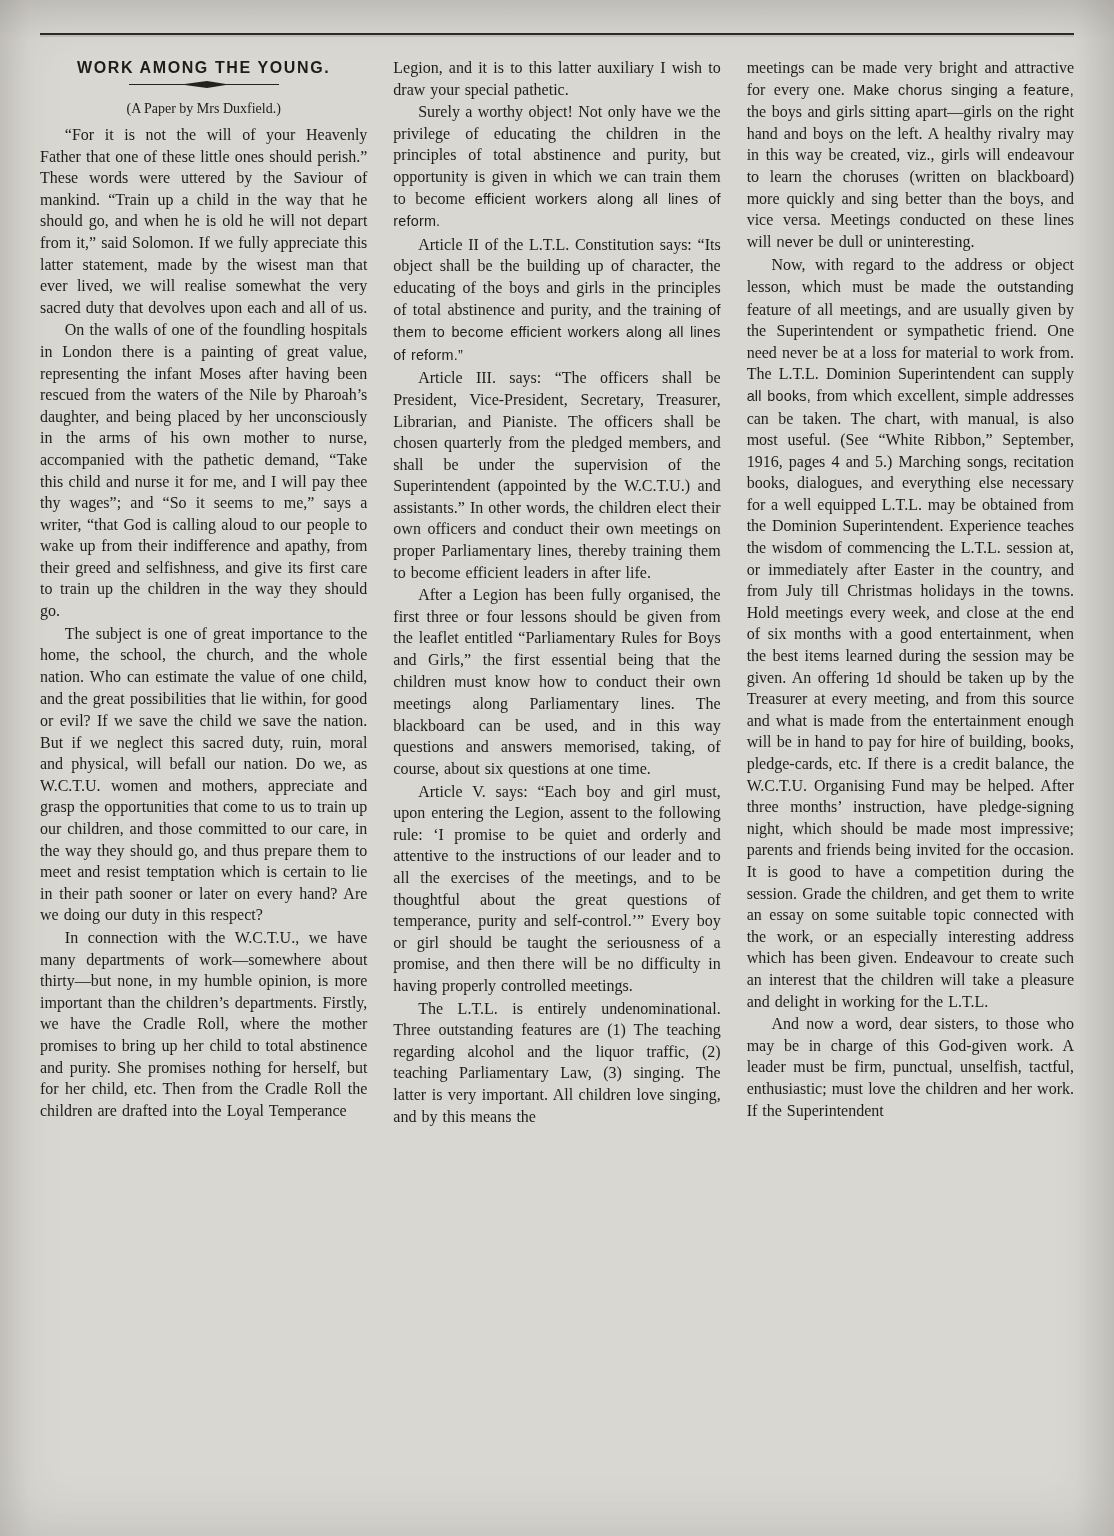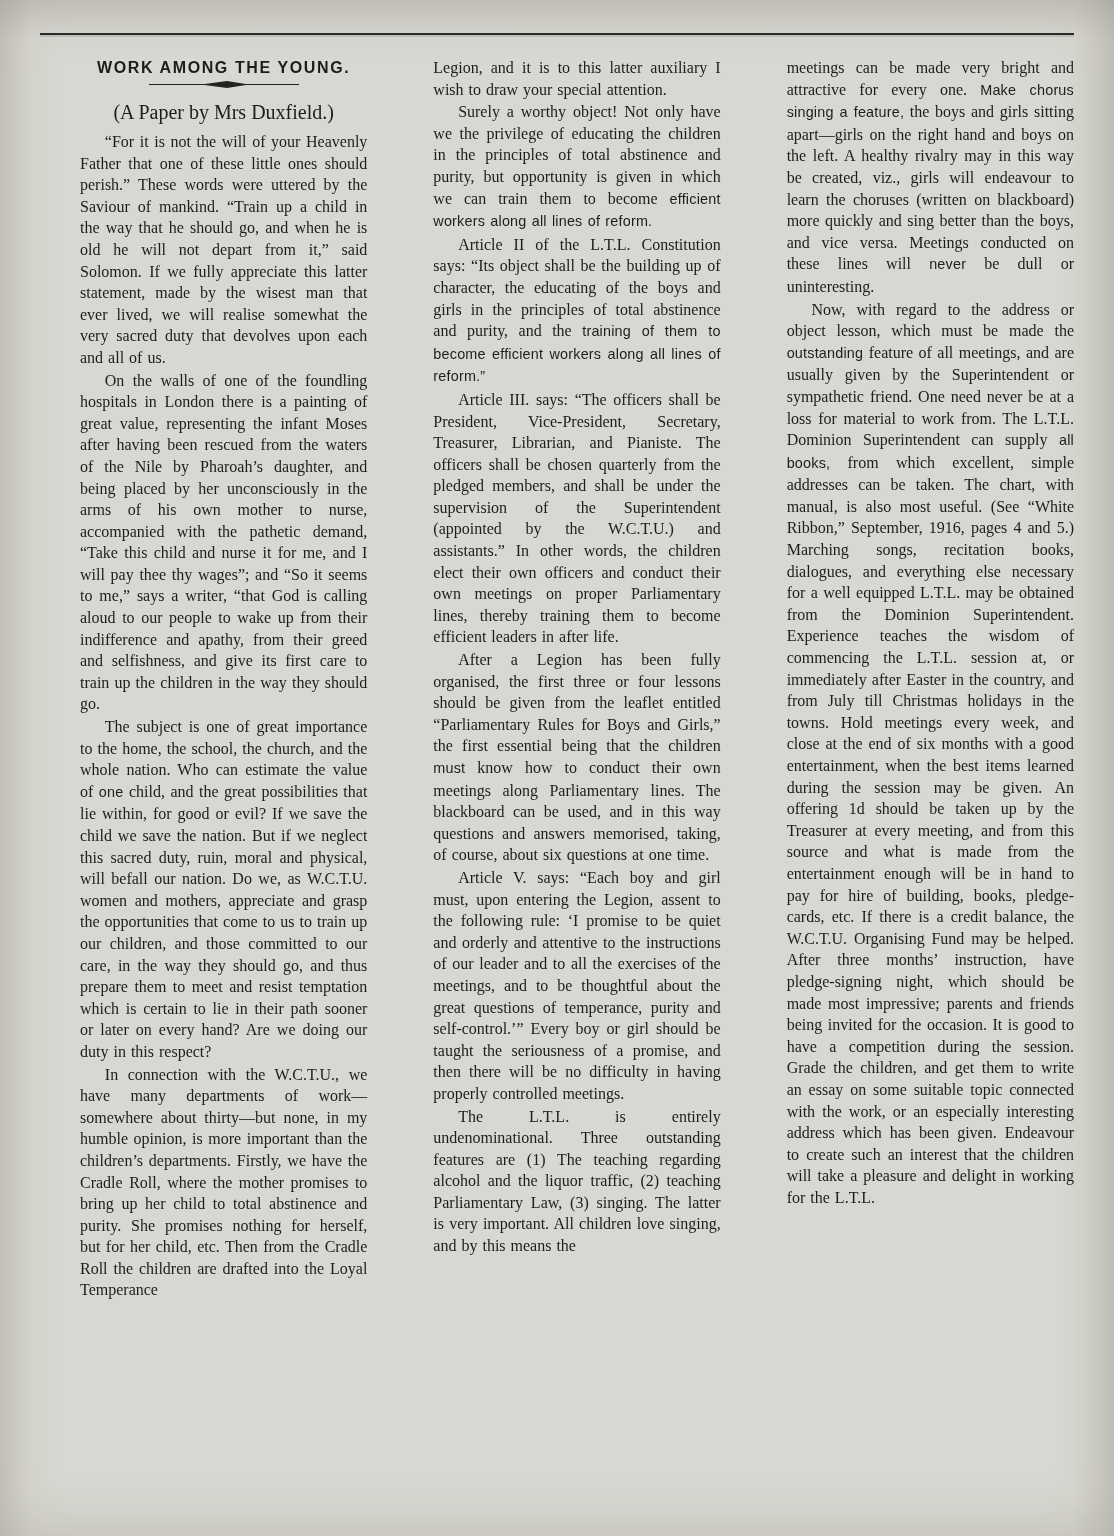--- a/index.html
+++ b/index.html
@@ -57,34 +57,34 @@
     height:2px;
     background:#2c2b27;
     margin-top:7px;
     box-shadow:0 2px 0 rgba(44,43,39,0.12);
   }
   .columns {
     display:flex;
     gap:26px;
     margin-top:22px;
   }
-  .col { flex:1 1 0; min-width:0;margin-left:40px; }
+  .col { flex:1 1 0; min-width:0; }
   .article-heading {
     font-family:"Liberation Sans", sans-serif;
     font-weight:bold;
     font-size:16px;
     letter-spacing:1.6px;
     text-align:center;
     margin:2px 0 3px 0;
     white-space:nowrap;
   }
   .ornament { display:block; margin:2px auto 12px auto; }
   .byline {
     text-align:center;
-    font-size:20px;
+    font-size:14px;
     margin:0 0 7px 0;
   }
   .para {
     text-align:justify;
     font-size:16px;
     line-height:21.6px;
     text-indent:1.55em;
     margin:0 0 1px 0;
     word-spacing:1px;
   }
@@ -115,32 +115,33 @@
       <div>
           <p class="para">“For it is not the will of your Heavenly Father that one of these little ones should perish.” These words were uttered by the Saviour of mankind. “Train up a child in the way that he should go, and when he is old he will not depart from it,” said Solomon. If we fully appreciate this latter statement, made by the wisest man that ever lived, we will realise somewhat the very sacred duty that devolves upon each and all of us.</p>
           <p class="para">On the walls of one of the foundling hospitals in London there is a painting of great value, representing the infant Moses after having been rescued from the waters of the Nile by Pharoah’s daughter, and being placed by her unconsciously in the arms of his own mother to nurse, accompanied with the pathetic demand, “Take this child and nurse it for me, and I will pay thee thy wages”; and “So it seems to me,” says a writer, “that God is calling aloud to our people to wake up from their indifference and apathy, from their greed and selfishness, and give its first care to train up the children in the way they should go.</p>
           <p class="para">The subject is one of great importance to the home, the school, the church, and the whole nation. Who can estimate the value of <strong>one</strong> child, and the great possibilities that lie within, for good or evil? If we save the child we save the nation. But if we neglect this sacred duty, ruin, moral and physical, will befall our nation. Do we, as W.C.T.U. women and mothers, appreciate and grasp the opportunities that come to us to train up our children, and those committed to our care, in the way they should go, and thus prepare them to meet and resist temptation which is certain to lie in their path sooner or later on every hand? Are we doing our duty in this respect?</p>
           <p class="para">In connection with the W.C.T.U., we have many departments of work—somewhere about thirty—but none, in my humble opinion, is more important than the children’s departments. Firstly, we have the Cradle Roll, where the mother promises to bring up her child to total abstinence and purity. She promises nothing for herself, but for her child, etc. Then from the Cradle Roll the children are drafted into the Loyal Temperance</p>
         </div>
     </div>
 
     <div class="col">
       <div>
-          <p class="para cont">Legion, and it is to this latter auxiliary I wish to draw your special attention.</p>
+          <p class="para cont">Legion, and it is to this latter auxiliary I wish to draw your special pathetic.</p>
           <p class="para">Surely a worthy object! Not only have we the privilege of educating the children in the principles of total abstinence and purity, but opportunity is given in which we can train them to become <strong>efficient workers along all lines of reform.</strong></p>
           <p class="para">Article II of the L.T.L. Constitution says: “Its object shall be the building up of character, the educating of the boys and girls in the principles of total abstinence and purity, and the <strong>training of them to become efficient workers along all lines of reform.”</strong></p>
           <p class="para">Article III. says: “The officers shall be President, Vice-President, Secretary, Treasurer, Librarian, and Pianiste. The officers shall be chosen quarterly from the pledged members, and shall be under the supervision of the Superintendent (appointed by the W.C.T.U.) and assistants.” In other words, the children elect their own officers and conduct their own meetings on proper Parliamentary lines, thereby training them to become efficient leaders in after life.</p>
           <p class="para">After a Legion has been fully organised, the first three or four lessons should be given from the leaflet entitled “Parliamentary Rules for Boys and Girls,” the first essential being that the children <strong>must</strong> know how to conduct their own meetings along Parliamentary lines. The blackboard can be used, and in this way questions and answers memorised, taking, of course, about six questions at one time.</p>
           <p class="para">Article V. says: “Each boy and girl must, upon entering the Legion, assent to the following rule: ‘I promise to be quiet and orderly and attentive to the instructions of our leader and to all the exercises of the meetings, and to be thoughtful about the great questions of temperance, purity and self-control.’” Every boy or girl should be taught the seriousness of a promise, and then there will be no difficulty in having properly controlled meetings.</p>
           <p class="para">The L.T.L. is entirely undenominational. Three outstanding features are (1) The teaching regarding alcohol and the liquor traffic, (2) teaching Parliamentary Law, (3) singing. The latter is very important. All children love singing, and by this means the</p>
         </div>
     </div>
 
     <div class="col">
       <div>
           <p class="para cont">meetings can be made very bright and attractive for every one. <strong>Make chorus singing a feature,</strong> the boys and girls sitting apart—girls on the right hand and boys on the left. A healthy rivalry may in this way be created, viz., girls will endeavour to learn the choruses (written on blackboard) more quickly and sing better than the boys, and vice versa. Meetings conducted on these lines will <strong>never</strong> be dull or uninteresting.</p>
           <p class="para">Now, with regard to the address or object lesson, which must be made the <strong>outstanding</strong> feature of all meetings, and are usually given by the Superintendent or sympathetic friend. One need never be at a loss for material to work from. The L.T.L. Dominion Superintendent can supply <strong>all books,</strong> from which excellent, simple addresses can be taken. The chart, with manual, is also most useful. (See “White Ribbon,” September, 1916, pages 4 and 5.) Marching songs, recitation books, dialogues, and everything else necessary for a well equipped L.T.L. may be obtained from the Dominion Superintendent. Experience teaches the wisdom of commencing the L.T.L. session at, or immediately after Easter in the country, and from July till Christmas holidays in the towns. Hold meetings every week, and close at the end of six months with a good entertainment, when the best items learned during the session may be given. An offering 1d should be taken up by the Treasurer at every meeting, and from this source and what is made from the entertainment enough will be in hand to pay for hire of building, books, pledge-cards, etc. If there is a credit balance, the W.C.T.U. Organising Fund may be helped. After three months’ instruction, have pledge-signing night, which should be made most impressive; parents and friends being invited for the occasion. It is good to have a competition during the session. Grade the children, and get them to write an essay on some suitable topic connected with the work, or an especially interesting address which has been given. Endeavour to create such an interest that the children will take a pleasure and delight in working for the L.T.L.</p>
+          <p class="para">And now a word, dear sisters, to those who may be in charge of this God-given work. A leader must be firm, punctual, unselfish, tactful, enthusiastic; must love the children and her work. If the Superintendent</p>
         </div>
     </div>
 
   </div>
 
 </div>
 
 </body></html>

